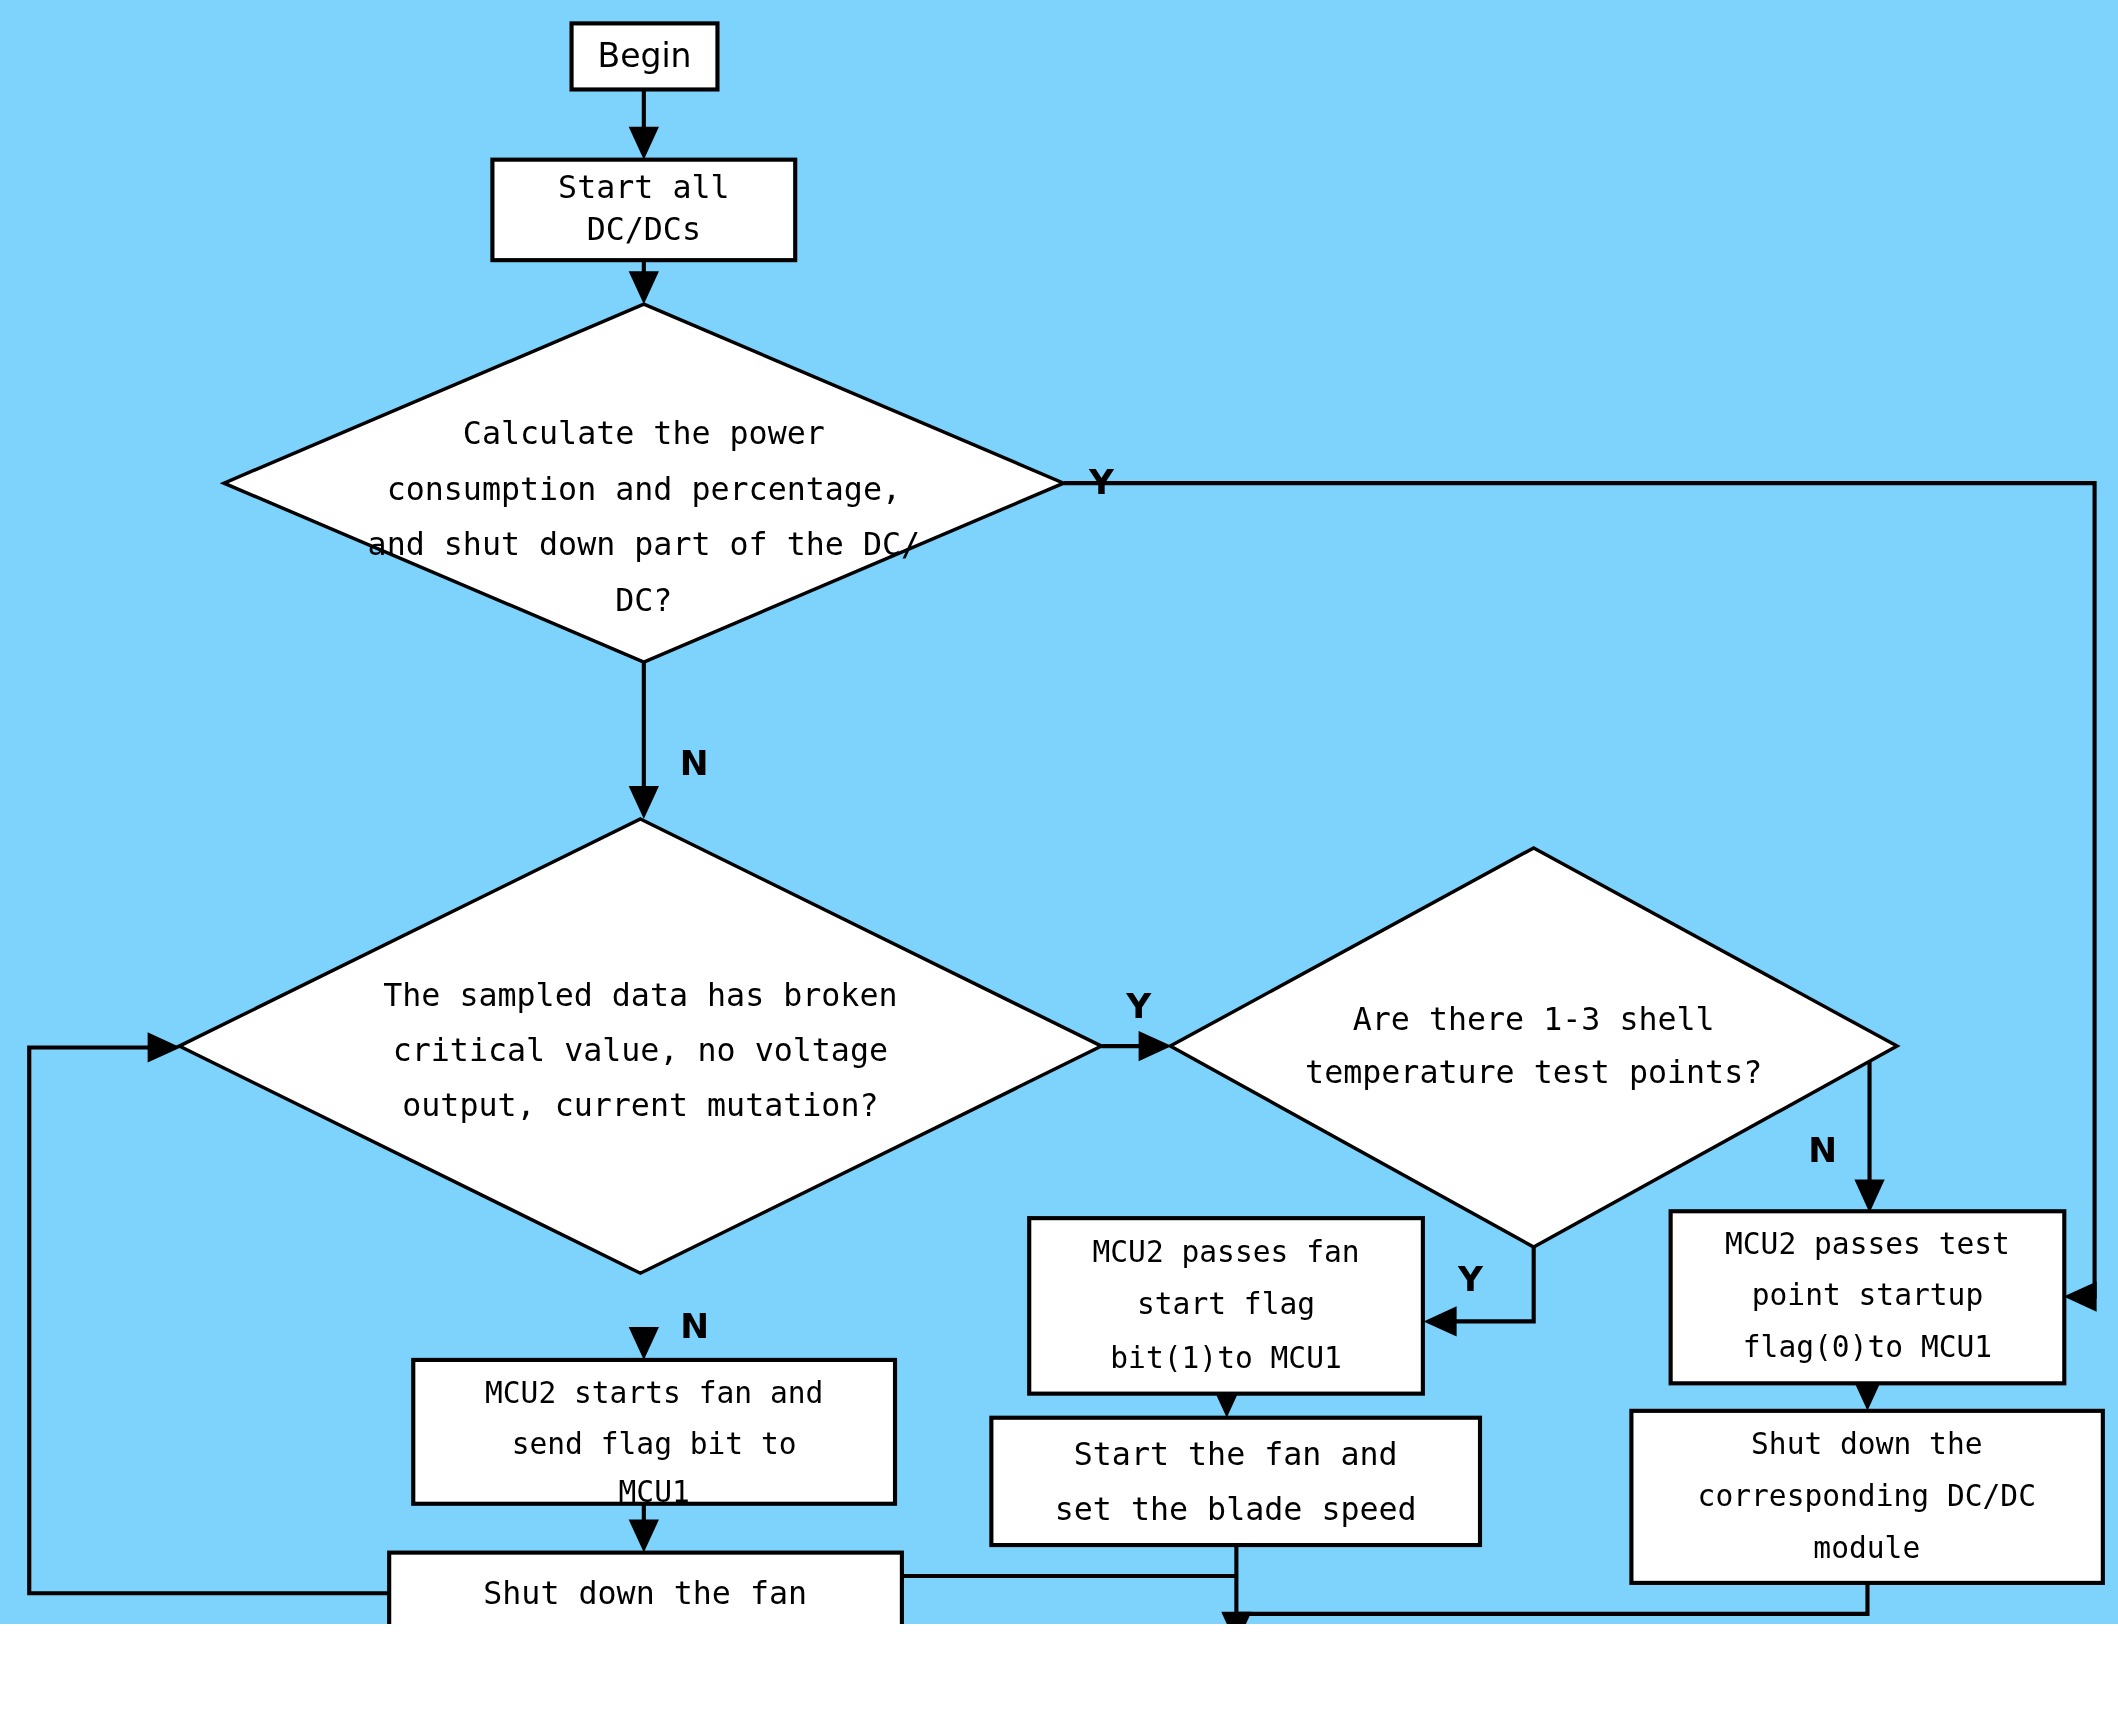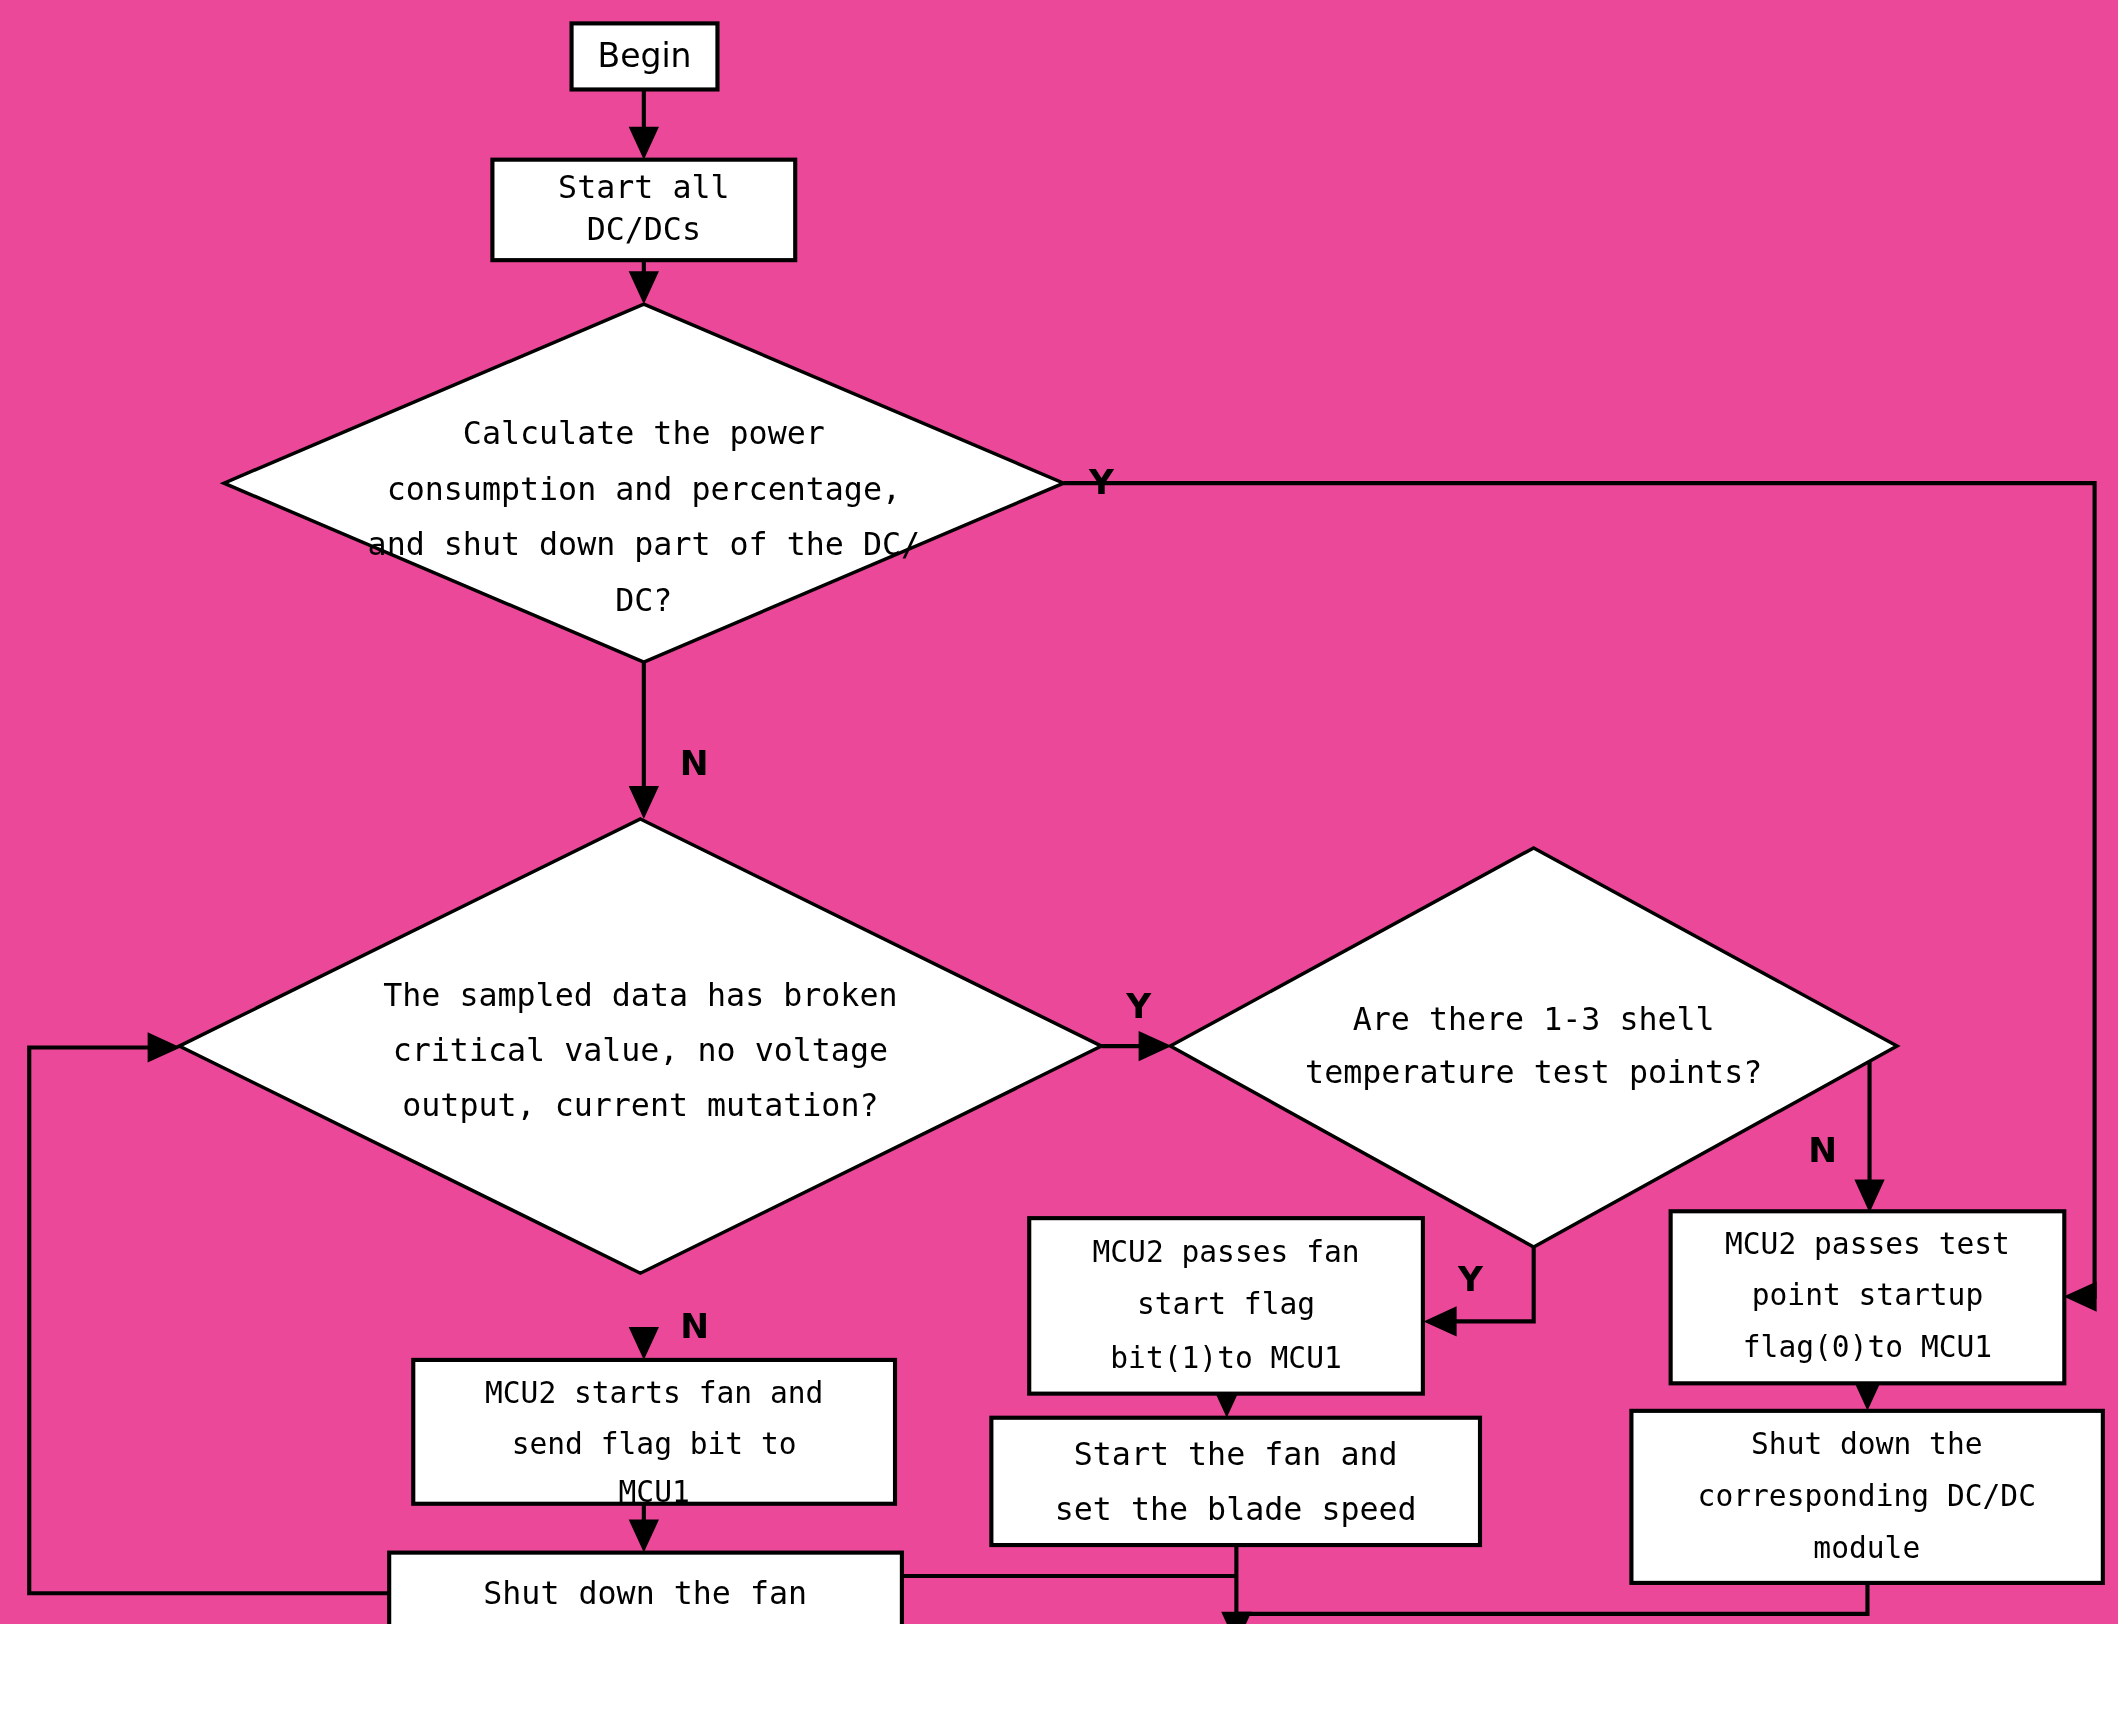--- a/index.html
+++ b/index.html
@@ -8,21 +8,21 @@
     padding: 0;
     background: #ffffff;
   }
   body {
     font-family: "DejaVu Sans Mono", "Liberation Mono", monospace;
   }
   #flow-root {
     position: relative;
     width: 2119px;
     height: 1624px;
-    background: #ec4899;
+    background: #7dd3fc;
     overflow: hidden;
   }
   svg#flow-svg {
     position: absolute;
     left: 0;
     top: 0;
     width: 2119px;
     height: 1735px;
     display: block;
   }

